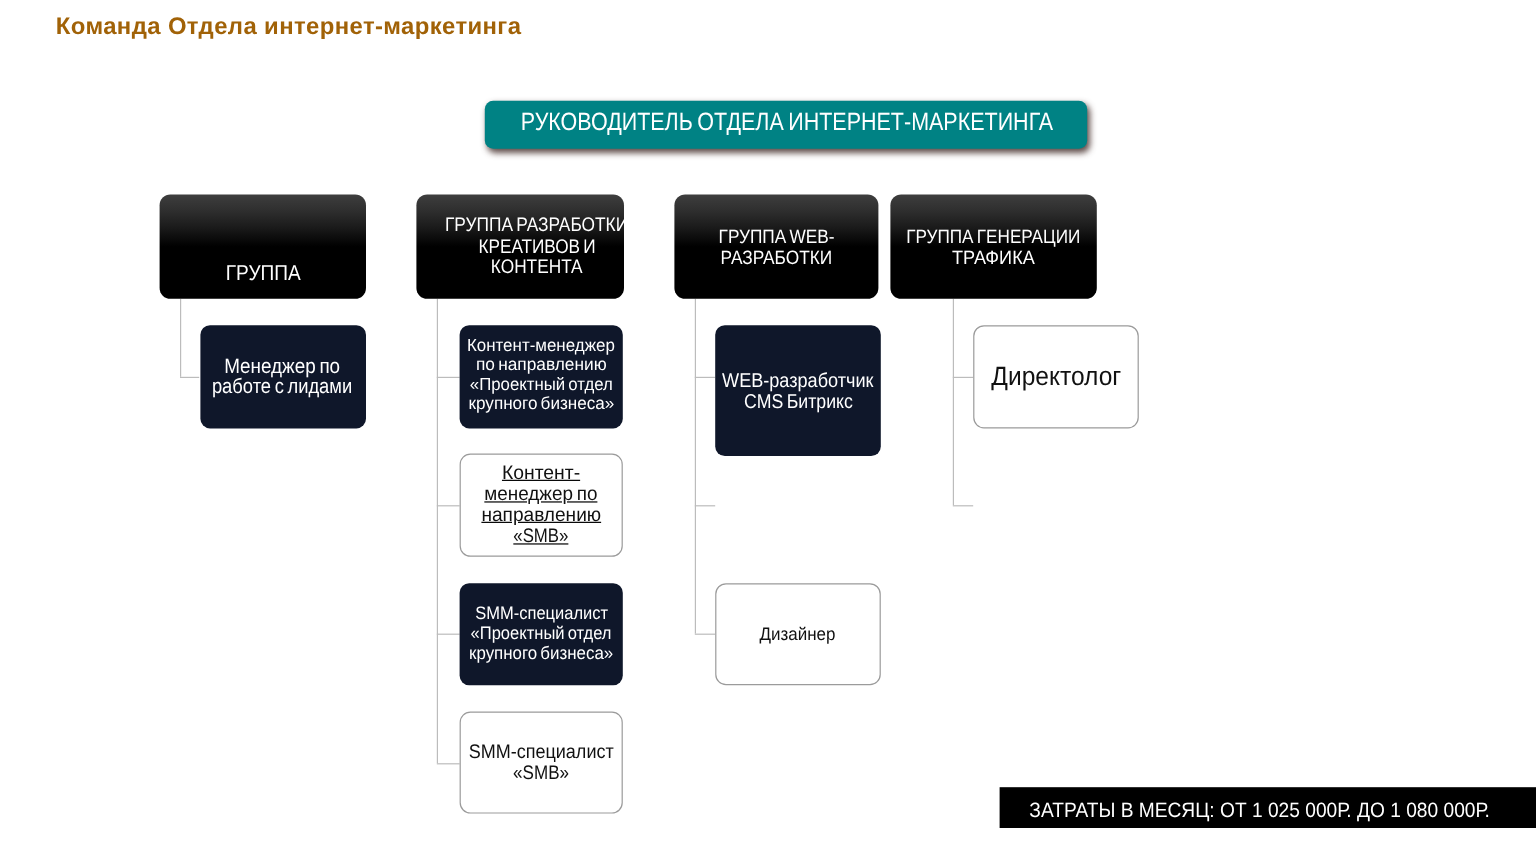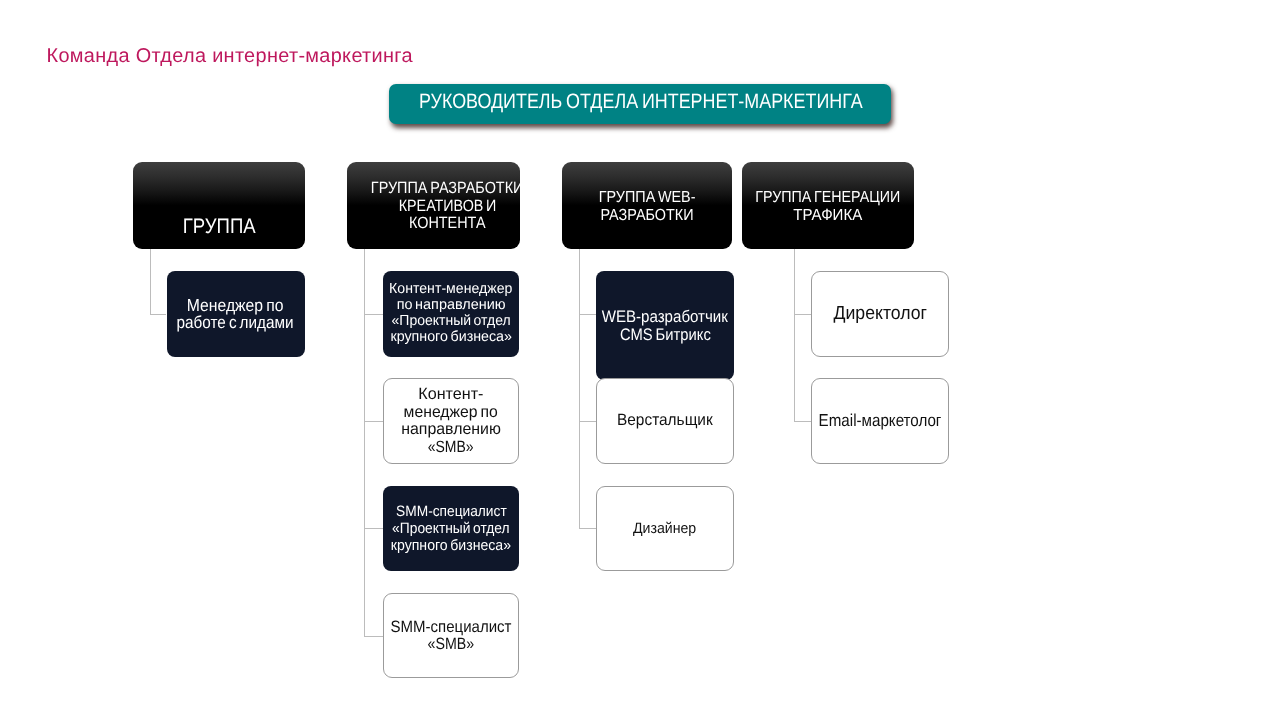--- a/index.html
+++ b/index.html
@@ -7,21 +7,21 @@
        font-family:"Liberation Sans",sans-serif;
        -webkit-font-smoothing:antialiased;
        text-rendering:geometricPrecision;}
   #stage{position:relative;width:1280px;height:720px;background:#ffffff;}
   .abs{position:absolute;}
   .layer{position:absolute;left:0;top:0;width:1280px;height:720px;}
   .sx{display:inline-block;transform:scaleX(0.857);transform-origin:center;filter:opacity(1);}
   .lnw{display:flex;width:100%;justify-content:center;align-items:center;}
   .ln{display:inline-block;white-space:nowrap;transform-origin:center center;
       filter:opacity(1);word-spacing:-1.4px;}
-  #page-title{left:46.5px;top:46px;font-size:19.9px;font-weight:normal;color:#be185d;
+  #page-title{left:46.5px;top:12px;font-size:19.9px;font-weight:bold;color:#a16207;
       letter-spacing:0.33px;line-height:20px;}
   #cost-bar span, #page-title span{filter:opacity(1);}
   #page-title .sx{transform-origin:left center;transform:scaleX(1);}
   .node{position:absolute;box-sizing:border-box;display:flex;align-items:center;
         justify-content:center;text-align:center;}
   .node .t{display:block;width:100%;box-sizing:border-box;}
   .leader-node{background:#008284;border-radius:7px;
       box-shadow:2px 3.2px 5.5px rgba(70,48,44,0.86);}
   .leader-node .t{color:#fff;font-size:20.9px;line-height:24px;
       transform:translate(1px,-1.7px);}
@@ -51,29 +51,29 @@
     <div class="conn" style="left:364.0px;top:528.4px;width:19.0px;height:1px;"></div>
     <div class="conn" style="left:364.0px;top:635.6px;width:19.0px;height:1px;"></div>
     <div class="conn" style="left:579.0px;top:249px;width:1px;height:279.4px;"></div>
     <div class="conn" style="left:579.0px;top:313.8px;width:17.0px;height:1px;"></div>
     <div class="conn" style="left:579.0px;top:421.1px;width:17.0px;height:1px;"></div>
     <div class="conn" style="left:579.0px;top:528.4px;width:17.0px;height:1px;"></div>
     <div class="conn" style="left:794.0px;top:249px;width:1px;height:172.1px;"></div>
     <div class="conn" style="left:794.0px;top:313.8px;width:17.0px;height:1px;"></div>
     <div class="conn" style="left:794.0px;top:421.1px;width:17.0px;height:1px;"></div>
   </div>
-  <div class="node leader-node" style="left:389px;top:84px;width:502px;height:40px;">
+  <div class="node leader-node" style="left:404px;top:84px;width:502px;height:40px;">
     <div class="t">
       <div class="lnw">
           <span class="ln sx">РУКОВОДИТЕЛЬ ОТДЕЛА ИНТЕРНЕТ-МАРКЕТИНГА</span>
         </div>
     </div>
   </div>
   <div class="node group-node" style="left:133px;top:162px;width:172px;height:87px;">
-    <div class="t" style="font-size:21.0px;line-height:22.6px;transform:translateY(1.0px);margin-top:41px;">
+    <div class="t" style="font-size:18px;line-height:22.6px;transform:translateY(1.0px);margin-top:41px;">
       <div class="lnw">
           <span class="ln" style="transform:scaleX(0.884)">ГРУППА</span>
         </div>
     </div>
   </div>
   <div class="node group-node" style="left:347px;top:162px;width:173px;height:87px;">
     <div class="t" style="font-size:16.3px;line-height:17.8px;transform:translateY(0.6px);padding-left:28px;">
       <div class="lnw">
           <span class="ln" style="transform:scaleX(0.886)">ГРУППА РАЗРАБОТКИ</span>
         </div>
@@ -124,21 +124,21 @@
           <span class="ln" style="transform:scaleX(0.988)">по направлению</span>
         </div>
       <div class="lnw">
           <span class="ln" style="transform:scaleX(0.959)">«Проектный отдел</span>
         </div>
       <div class="lnw">
           <span class="ln" style="transform:scaleX(0.977)">крупного бизнеса»</span>
         </div>
     </div>
   </div>
-  <div class="node role-node white-node" style="left:383.0px;top:378.3px;width:136px;height:85.5px;">
+  <div class="node role-node white-node" style="left:383.0px;top:378.3px;width:136px;height:85.5px;text-decoration:underline;">
     <div class="t" style="font-size:16.3px;line-height:17.5px;transform:translateY(-0.2px);">
       <div class="lnw">
           <span class="ln" style="transform:scaleX(0.991)">Контент-</span>
         </div>
       <div class="lnw">
           <span class="ln" style="transform:scaleX(0.967)">менеджер по</span>
         </div>
       <div class="lnw">
           <span class="ln" style="transform:scaleX(0.977)">направлению</span>
         </div>
@@ -173,41 +173,30 @@
   <div class="node role-node teal-node" style="left:596.0px;top:271.0px;width:138px;height:109px;">
     <div class="t" style="font-size:16.7px;line-height:17.1px;transform:translateY(0.4px);">
       <div class="lnw">
           <span class="ln" style="transform:scaleX(0.904)">WEB-разработчик</span>
         </div>
       <div class="lnw">
           <span class="ln" style="transform:scaleX(0.885)">CMS Битрикс</span>
         </div>
     </div>
   </div>
-  <div class="node role-node white-node" style="left:596.0px;top:378.3px;width:138px;height:85.5px;">
-    <div class="t" style="font-size:16.4px;line-height:17.2px;transform:translateY(0.4px);">
-      <div class="lnw">
-          <span class="ln" style="transform:scaleX(0.941)">Верстальщик</span>
-        </div>
-    </div>
-  </div>
   <div class="node role-node white-node" style="left:596.0px;top:485.6px;width:138px;height:85.5px;">
     <div class="t" style="font-size:15px;line-height:17.2px;transform:translateY(0.1px);">
       <div class="lnw">
           <span class="ln" style="transform:scaleX(0.943)">Дизайнер</span>
         </div>
     </div>
   </div>
   <div class="node role-node white-node" style="left:811.0px;top:271.0px;width:138px;height:85.5px;">
-    <div class="t" style="font-size:19px;line-height:17.2px;transform:translateY(-0.1px);">
+    <div class="t" style="font-size:22px;line-height:17.2px;transform:translateY(-0.1px);">
       <div class="lnw">
           <span class="ln" style="transform:scaleX(0.930)">Директолог</span>
         </div>
     </div>
   </div>
-  <div class="node role-node white-node" style="left:811.0px;top:378.3px;width:138px;height:85.5px;">
-    <div class="t" style="font-size:17.3px;line-height:17.2px;transform:translateY(0.2px);">
-      <div class="lnw">
-          <span class="ln" style="transform:scaleX(0.877)">Email-маркетолог</span>
-        </div>
-    </div>
+  <div class="abs" id="cost-bar" style="left:833px;top:656px;width:447px;height:34px;">
+    <span class="sx">ЗАТРАТЫ В МЕСЯЦ: ОТ 1 025 000Р. ДО 1 080 000Р.</span>
   </div>
 </div>
 
 </body></html>

